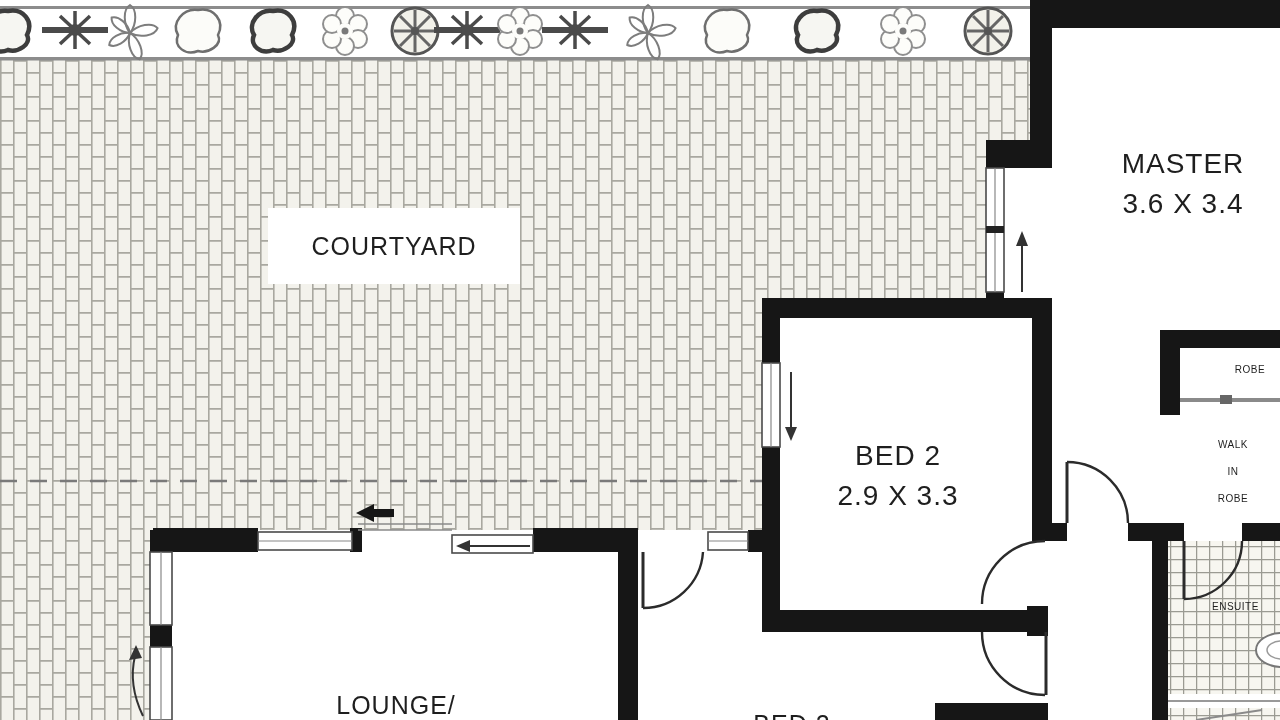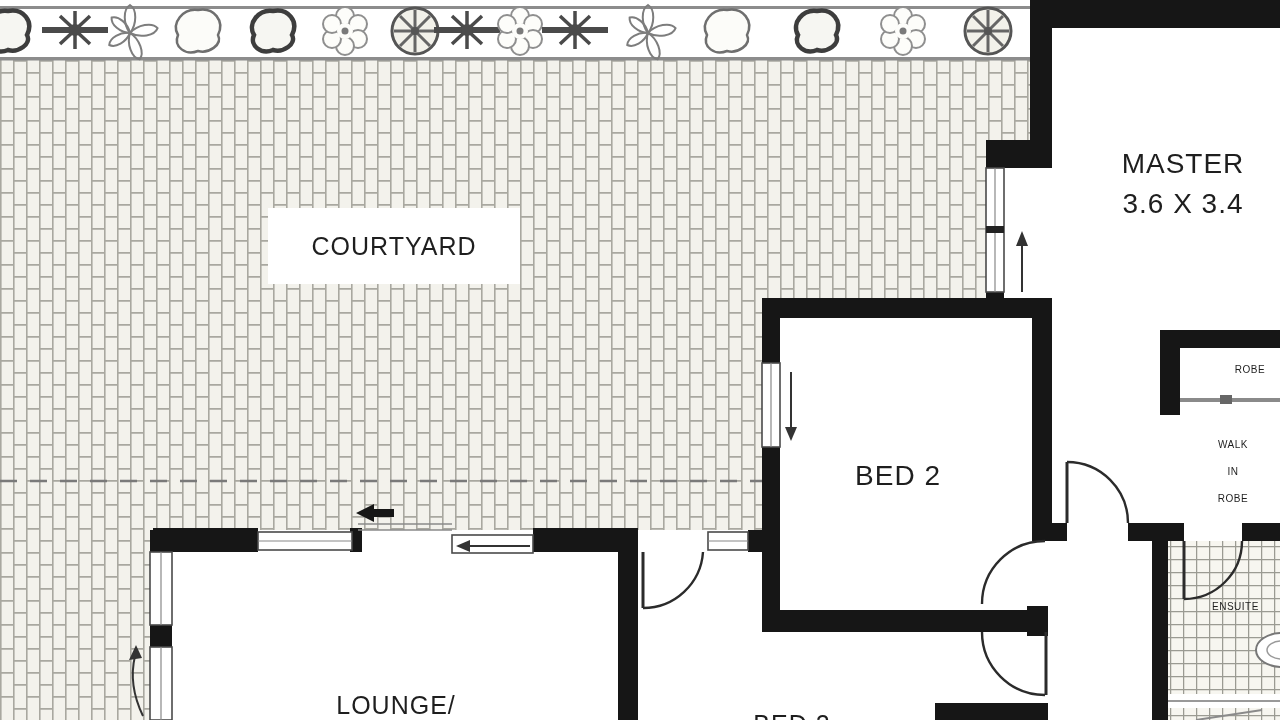--- a/index.html
+++ b/index.html
@@ -217,20 +217,21 @@
   <div class="lbl lbl-big">COURTYARD</div>
 </div>
 
 <div class="lbl lbl-med" style="left:1183px;top:184px;">
   <span style="display:block">MASTER</span>
   <span style="display:block">3.6 X 3.4</span>
 </div>
 
 <div class="lbl lbl-med" style="left:898px;top:476px;">
   <span style="display:block">BED 2</span>
+  <span style="display:block">2.9 X 3.3</span>
 </div>
 
 <div class="lbl lbl-small" style="left:1250px;top:369px;">ROBE</div>
 
 <div class="lbl lbl-small" style="left:1233px;top:471px;">
   <span style="display:block">WALK</span>
   <span style="display:block">IN</span>
   <span style="display:block">ROBE</span>
 </div>
 

